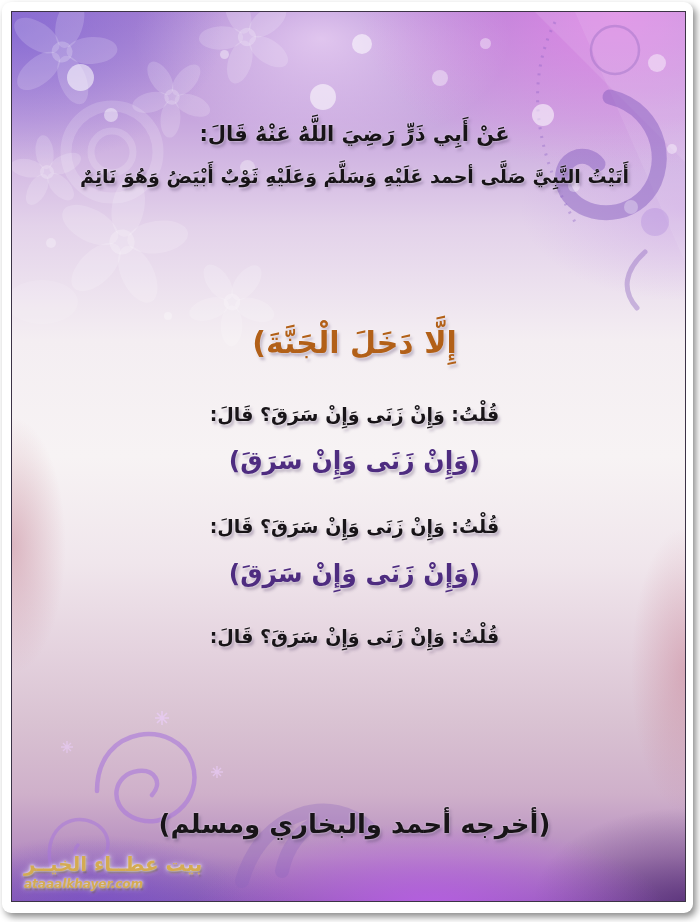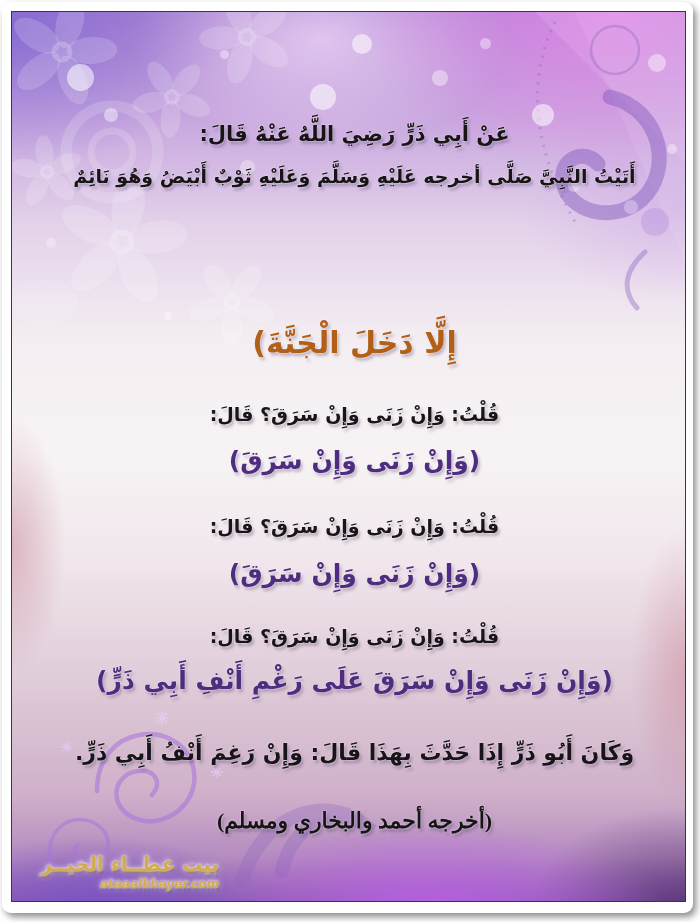--- a/index.html
+++ b/index.html
@@ -34,22 +34,22 @@
   .l3{top:198px;font-size:21px;}
   .h1{top:248px;font-size:26px;}
   .h2{top:308px;font-size:30px;}
   .q1{top:388px;font-size:19px;}
   .a1{top:430px;font-size:25px;}
   .q2{top:500px;font-size:19px;}
   .a2{top:543px;font-size:25px;}
   .q3{top:610px;font-size:19px;}
   .a3{top:650px;font-size:25px;}
   .cl{top:724px;font-size:22px;}
-  .at{top:792px;font-size:22px;font-family:Liberation Serif, serif;}
-  .logo{position:absolute;left:12px;top:840px;width:195px;text-align:right;
+  .at{top:792px;font-size:26px;}
+  .logo{position:absolute;left:12px;top:840px;width:195px;text-align:left;
         font-family:"DejaVu Sans",sans-serif;font-weight:bold;color:#d4ab52;line-height:1.25;}
   .logo .ar{font-size:20px;direction:rtl;display:block;
         text-shadow:0 0 3px rgba(255,255,255,0.95),0 0 6px rgba(255,255,255,0.8),1px 2px 2px rgba(70,45,20,0.7);}
   .logo .en{font-size:12px;font-style:italic;display:block;
         text-shadow:0 0 3px rgba(255,255,255,0.95),0 0 6px rgba(255,255,255,0.8),1px 2px 2px rgba(70,45,20,0.7);}
 </style>
 </head>
 <body>
 
 <div class="stage">
@@ -117,34 +117,32 @@
       <i class="bk" style="left:655px;top:132px;width:10px;height:10px;opacity:.7"></i>
       <i class="bk" style="left:228px;top:148px;width:15px;height:15px;opacity:.6"></i>
       <i class="bk" style="left:556px;top:168px;width:12px;height:12px;opacity:.6"></i>
       <i class="bk" style="left:208px;top:38px;width:9px;height:9px;opacity:.7"></i>
       <i class="bk" style="left:468px;top:26px;width:11px;height:11px;opacity:.7"></i>
       <i class="bk" style="left:612px;top:188px;width:14px;height:14px;opacity:.55"></i>
       <i class="bk" style="left:34px;top:226px;width:10px;height:10px;opacity:.5"></i>
       <i class="bk" style="left:152px;top:300px;width:8px;height:8px;opacity:.5"></i>
 
       <div class="t black l1">عَنْ أَبِي ذَرٍّ رَضِيَ اللَّهُ عَنْهُ قَالَ:</div>
-      <div class="t black l2">أَتَيْتُ النَّبِيَّ صَلَّى أخرجه عَلَيْهِ وَسَلَّمَ وَعَلَيْهِ ثَوْبٌ أَبْيَضُ وَهُوَ نَائِمٌ</div>
+      <div class="t black l2">أَتَيْتُ النَّبِيَّ صَلَّى أحمد عَلَيْهِ وَسَلَّمَ وَعَلَيْهِ ثَوْبٌ أَبْيَضُ وَهُوَ نَائِمٌ</div>
 
       <div class="t orange h2">إِلَّا دَخَلَ الْجَنَّةَ)</div>
 
       <div class="t black q1">قُلْتُ: وَإِنْ زَنَى وَإِنْ سَرَقَ؟ قَالَ:</div>
       <div class="t purple a1">(وَإِنْ زَنَى وَإِنْ سَرَقَ)</div>
 
       <div class="t black q2">قُلْتُ: وَإِنْ زَنَى وَإِنْ سَرَقَ؟ قَالَ:</div>
       <div class="t purple a2">(وَإِنْ زَنَى وَإِنْ سَرَقَ)</div>
 
       <div class="t black q3">قُلْتُ: وَإِنْ زَنَى وَإِنْ سَرَقَ؟ قَالَ:</div>
-      <div class="t purple a3">(وَإِنْ زَنَى وَإِنْ سَرَقَ عَلَى رَغْمِ أَنْفِ أَبِي ذَرٍّ)</div>
 
-      <div class="t black cl">وَكَانَ أَبُو ذَرٍّ إِذَا حَدَّثَ بِهَذَا قَالَ: وَإِنْ رَغِمَ أَنْفُ أَبِي ذَرٍّ.</div>
       <div class="t black at">(أخرجه أحمد والبخاري ومسلم)</div>
 
       <div class="logo">
         <span class="ar">بيت عطــاء الخيــر</span>
         <span class="en">ataaalkhayer.com</span>
       </div>
 
     </div>
   </div>
 </div>

